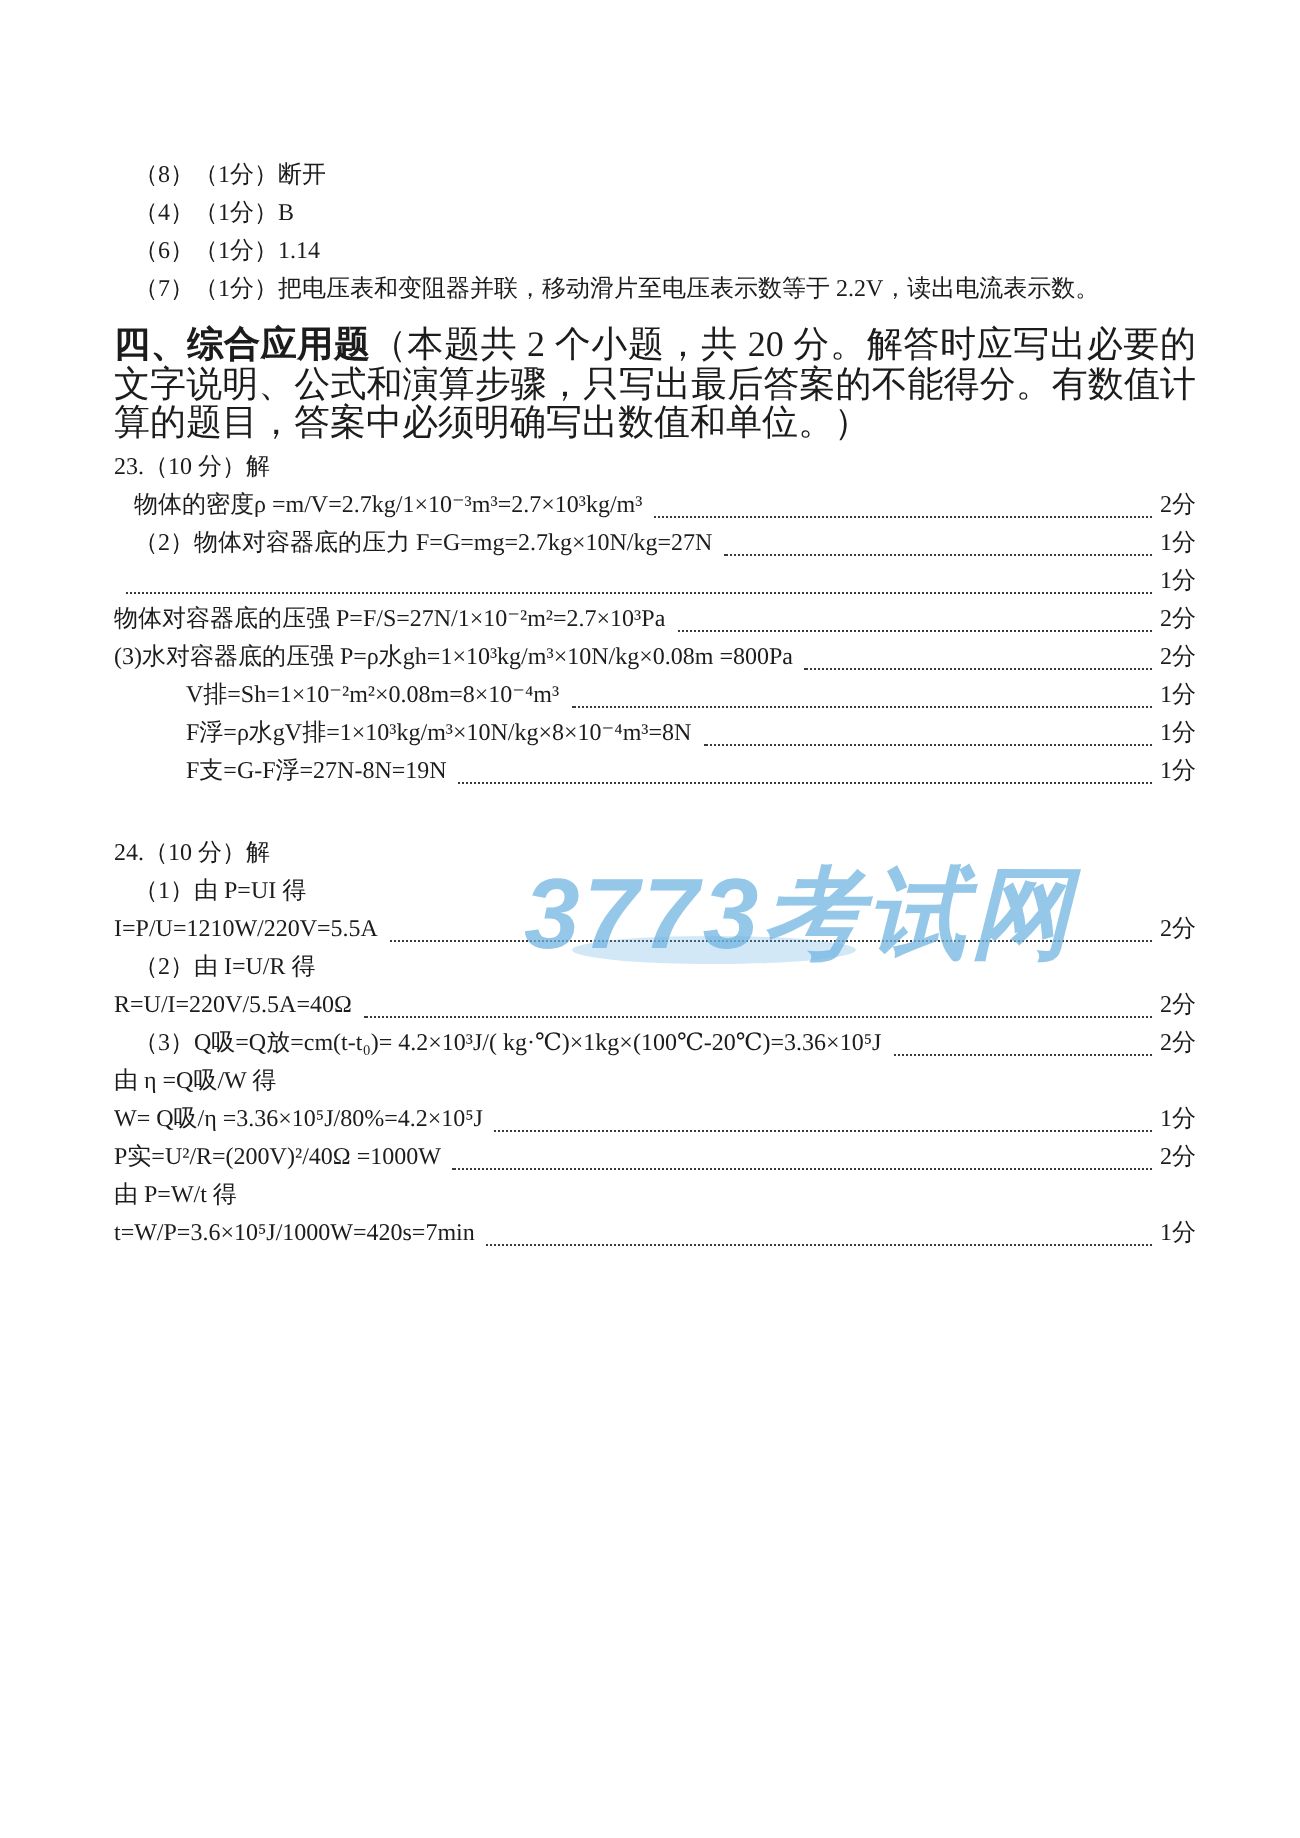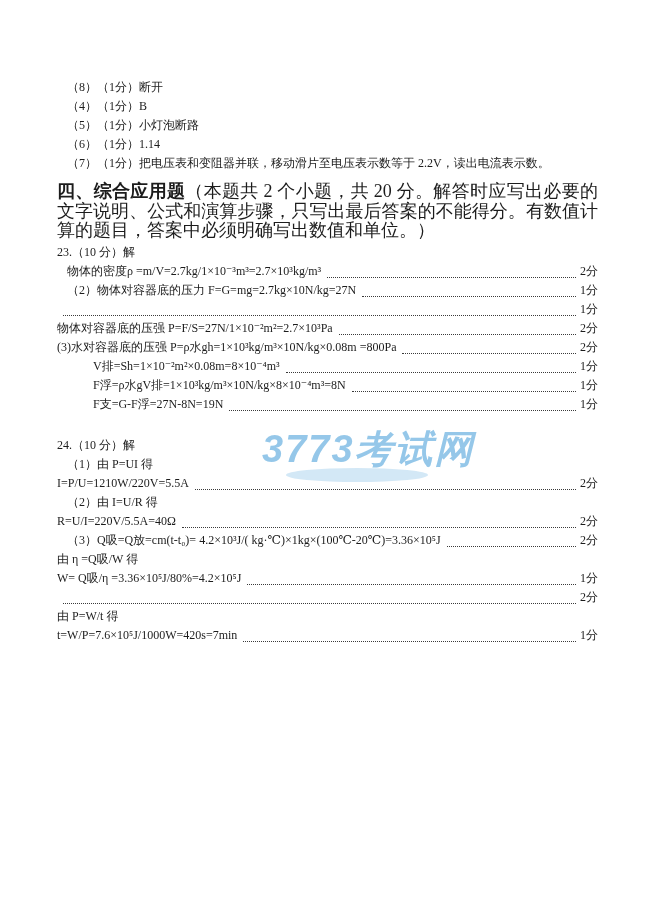--- a/index.html
+++ b/index.html
@@ -49,21 +49,21 @@
     margin-bottom: 2px;
     font-size: 18px;
     line-height: 19.5px;
     text-align: justify;
   }
   .heading-bold { font-weight: bold; }
   .watermark {
     position: absolute;
     left: 262px;
     top: 424px;
-    font-size: 38px;
+    font-size: 50px;
     font-weight: 700;
     font-style: italic;
     letter-spacing: 2px;
     color: rgba(108, 178, 224, 0.72);
     font-family: "Liberation Sans", "DejaVu Sans", sans-serif;
     pointer-events: none;
     z-index: 5;
     white-space: nowrap;
   }
   .watermark-underline {
@@ -84,21 +84,20 @@
 <div class="page">
 
   <div class="watermark">3773考试网</div>
   <div class="watermark-underline"></div>
 
   <div class="content">
 
     <div>
         <div class="line indent-1"><span class="line-text">（8）（1分）断开</span></div>
         <div class="line indent-1"><span class="line-text">（4）（1分）B</span></div>
-        <div class="line indent-1"><span class="line-text">（5）（1分）小灯泡断路</span></div>
         <div class="line indent-1"><span class="line-text">（6）（1分）1.14</span></div>
         <div class="line indent-1"><span class="line-text">（7）（1分）把电压表和变阻器并联，移动滑片至电压表示数等于 2.2V，读出电流表示数。</span></div>
       </div>
 
     <div class="heading">
       <span class="heading-bold">四、综合应用题</span><span>（本题共 2 个小题，共 20 分。解答时应写出必要的文字说明、公式和演算步骤，只写出最后答案的不能得分。有数值计算的题目，答案中必须明确写出数值和单位。）</span>
     </div>
 
     <div>
         <div class="line indent-0"><span class="line-text">23.（10 分）解</span></div>
@@ -111,19 +110,19 @@
         <div class="line indent-2"><span class="line-text">F浮=ρ水gV排=1×10³kg/m³×10N/kg×8×10⁻⁴m³=8N</span><span class="leader"></span><span class="score">1分</span></div>
         <div class="line indent-2"><span class="line-text">F支=G-F浮=27N-8N=19N</span><span class="leader"></span><span class="score">1分</span></div>
         <div class="line indent-0 space-before"><span class="line-text">24.（10 分）解</span></div>
         <div class="line indent-1"><span class="line-text">（1）由 P=UI 得</span></div>
         <div class="line indent-0"><span class="line-text">I=P/U=1210W/220V=5.5A</span><span class="leader"></span><span class="score">2分</span></div>
         <div class="line indent-1"><span class="line-text">（2）由 I=U/R 得</span></div>
         <div class="line indent-0"><span class="line-text">R=U/I=220V/5.5A=40Ω</span><span class="leader"></span><span class="score">2分</span></div>
         <div class="line indent-1"><span class="line-text">（3）Q吸=Q放=cm(t-t₀)= 4.2×10³J/( kg·℃)×1kg×(100℃-20℃)=3.36×10⁵J</span><span class="leader"></span><span class="score">2分</span></div>
         <div class="line indent-0"><span class="line-text">由 η =Q吸/W 得</span></div>
         <div class="line indent-0"><span class="line-text">W= Q吸/η =3.36×10⁵J/80%=4.2×10⁵J</span><span class="leader"></span><span class="score">1分</span></div>
-        <div class="line indent-0"><span class="leader"></span><span class="score">2分</span></div>
+        <div class="line indent-0"><span class="line-text">P实=U²/R=(200V)²/40Ω =1000W</span><span class="leader"></span><span class="score">2分</span></div>
         <div class="line indent-0"><span class="line-text">由 P=W/t 得</span></div>
-        <div class="line indent-0"><span class="line-text">t=W/P=7.6×10⁵J/1000W=420s=7min</span><span class="leader"></span><span class="score">1分</span></div>
+        <div class="line indent-0"><span class="line-text">t=W/P=3.6×10⁵J/1000W=420s=7min</span><span class="leader"></span><span class="score">1分</span></div>
       </div>
 
   </div>
 </div>
 
 </body></html>

